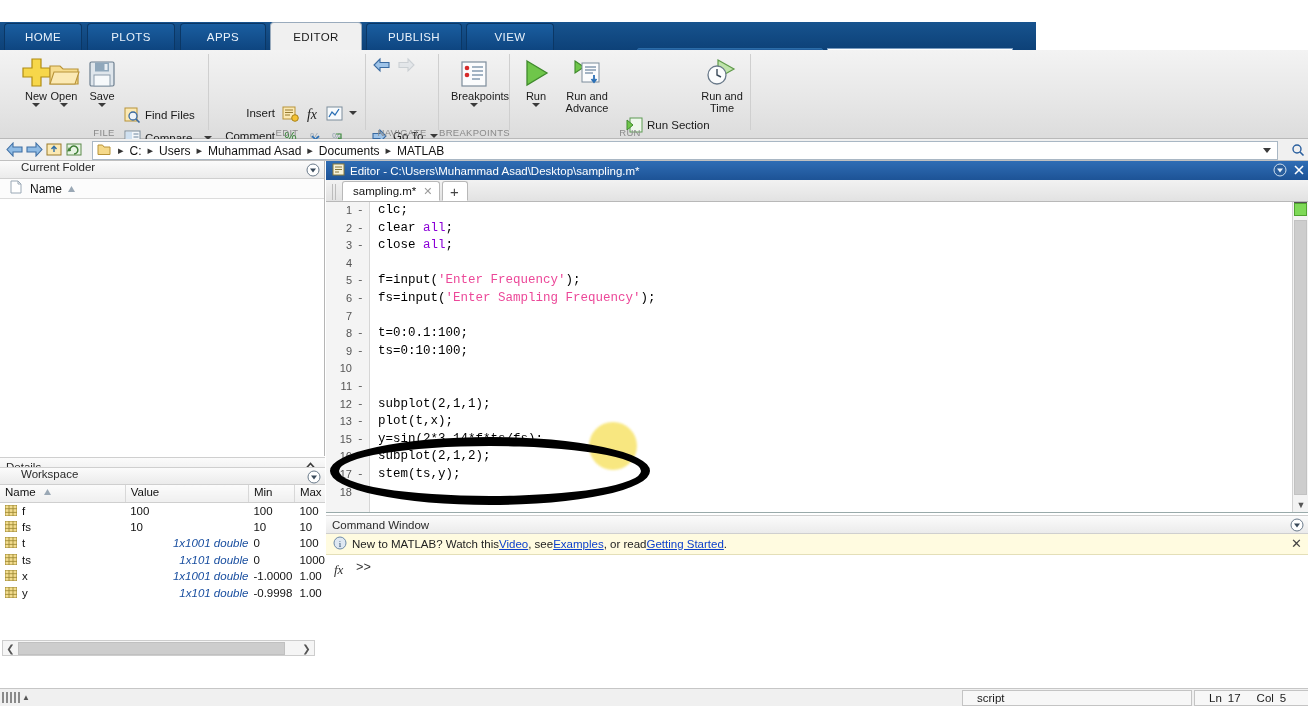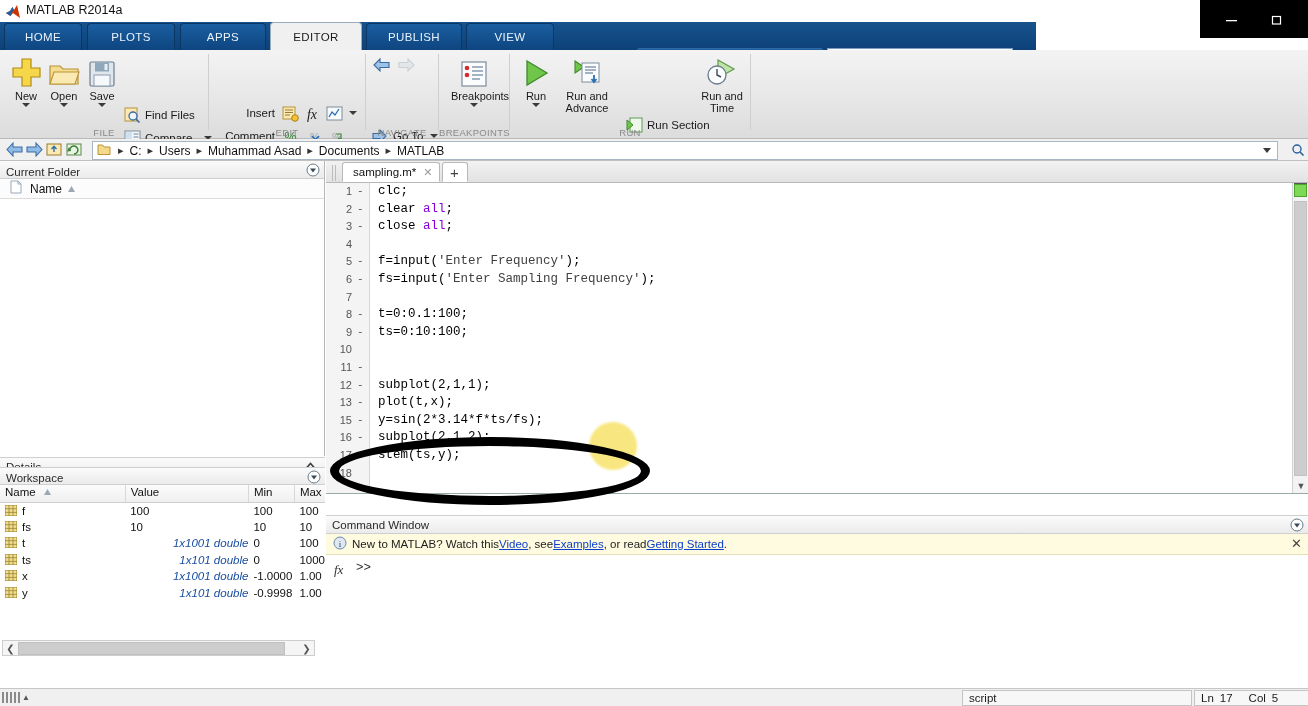--- a/index.html
+++ b/index.html
@@ -102,22 +102,22 @@
     background: #fff; border: 1px solid #a9b7c4; display: flex; align-items: center;
     padding-left: 4px;
   }
   .crumb { font-size: 12px; color: #111; padding: 0 2px; }
   .crumb-sep { color: #333; font-size: 11px; padding: 0 4px; }
   .addr-search { position: absolute; right: 3px; top: 4px; }
 
   
   .panel-title {
     height: 18px; background: linear-gradient(to bottom,#fbfbfb,#ebebeb);
-    border-bottom: 1px solid #cfcfcf; display: flex; align-items: flex-end;
-    padding-left: 6px; font-size: 11.5px; color: #2a2a2a; position: relative;
+    border-bottom: 1px solid #cfcfcf; display: flex; align-items: flex-start;
+    padding-left: 21px; font-size: 11.5px; color: #2a2a2a; position: relative;
   }
   .panel-tool { position: absolute; right: 4px; top: 2px; }
 
   .currentfolder {
     position: absolute; left: 0; top: 161px; width: 325px; height: 295px;
     background: #fff; border-right: 1px solid #b5b5b5;
   }
   .cf-head {
     height: 20px; background: #fcfcfc; border-bottom: 1px solid #dcdcdc;
     display: flex; align-items: center; font-size: 12px; color: #111;
@@ -192,21 +192,21 @@
     font-family: "Liberation Mono", monospace; font-size: 12.5px; line-height: 17.6px;
   }
   .cl { position: relative; height: 17.6px; white-space: pre; }
   .cl .ln {
     position: absolute; left: 0; width: 26px; text-align: right;
     color: #555; font-family: "Liberation Sans", sans-serif; font-size: 11px; line-height: 17.6px;
   }
   .cl .dash { position: absolute; left: 31px; color: #555; font-size: 11px; line-height: 17.6px; }
   .cl .txt { position: absolute; left: 52px; color: #000; }
   .kw  { color: #8b00d7; }
-  .str { color: #404040; }
+  .str { color: #ec4899; }
   .cmt { color: #0b7a0b; }
   .vscroll-e {
     position: absolute; right: 0; top: 0; width: 16px; height: 311px;
     background: #f3f3f3; border-left: 1px solid #d2d2d2;
   }
   .vscroll-e .thumb { position: absolute; left: 1px; top: 18px; width: 13px; height: 275px;
                       background: #cdcdcd; border: 1px solid #c2c2c2; }
   .vsa { position: absolute; left: 0; width: 16px; height: 16px; text-align: center;
          font-size: 9px; color: #555; line-height: 16px; }
   .ca-status { position: absolute; right: 1px; top: 1px; width: 13px; height: 13px;
@@ -237,58 +237,39 @@
   
   .statusbar {
     position: absolute; left: 0; bottom: 0; width: 1308px; height: 18px;
     background: #f0f0f0; border-top: 1px solid #c6c6c6; display: flex; align-items: center;
   }
   .sb-grip { width: 18px; height: 14px; margin-left: 2px;
              background: repeating-linear-gradient(to right,#8a8a8a 0 2px,transparent 2px 4px);
              background-size: 100% 11px; background-repeat: no-repeat; background-position: 0 1px; }
   .sb-cell {
     height: 16px; border: 1px solid #c4c4c4; background: #f7f7f7;
-    display: flex; align-items: center; font-size: 11.5px; color: #1a1a1a; padding: 0 6px;
+    display: flex; align-items: center; font-size: 11.5px; color: #1a1a1a; padding: 0 14px;
   }
 
   
   .annot-ellipse {
     position: absolute; left: 330px; top: 437px; width: 320px; height: 68px;
     border: 9px solid #000; border-radius: 50%; pointer-events: none; z-index: 60;
   }
   .annot-highlight {
     position: absolute; left: 589px; top: 422px; width: 48px; height: 48px;
     background: #f7e36a; border-radius: 50%; opacity: .85; z-index: 40; pointer-events: none;
     filter: blur(1px);
   }
 </style>
 </head>
 <body>
 
 <div id="app">
 
-  <div class="titlebar">
-    <svg class="mlogo" viewBox="0 0 16 15">
-      <path d="M1 9 L5 7 L7.5 3 L9 6 L12 1 L15 14 L8 9 L5.5 12 Z" fill="#cc3300"></path>
-      <path d="M1 9 L5 7 L7.5 3 L8.6 5.4 L5.5 12 Z" fill="#1f5fa8"></path>
-    </svg>
-    <div class="titlebar-label">MATLAB R2014a</div>
-    <div class="win-controls">
-      <div class="win-btn">
-        <svg width="13" height="13" viewBox="0 0 13 13">
-            <rect x="1" y="7" width="11" height="1.3" fill="#fff"></rect>
-          </svg>
-      </div>
-      <div class="win-btn">
-        <svg width="13" height="13" viewBox="0 0 13 13">
-          <rect x="1.5" y="3.5" width="8" height="7.5" fill="none" stroke="#fff" stroke-width="1.2"></rect>
-        </svg>
-      </div>
-    </div>
-  </div>
 
   <div class="ribbon-tabbar">
     <div class="rtab" style="left:4px;   width:78px;">HOME</div>
     <div class="rtab" style="left:87px;  width:88px;">PLOTS</div>
     <div class="rtab" style="left:180px; width:86px;">APPS</div>
     <div class="rtab active" style="left:270px; width:92px;">EDITOR</div>
     <div class="rtab" style="left:366px; width:96px;">PUBLISH</div>
     <div class="rtab" style="left:466px; width:88px;">VIEW</div>
 
     <div class="qat">
@@ -363,21 +344,21 @@
     <div class="ribbon-collapse">
       <svg width="12" height="12" viewBox="0 0 12 12">
           <path d="M2 8 L6 3 L10 8 Z" fill="#cfe0ef"></path>
         </svg>
     </div>
   </div>
 
   <div class="ribbon">
 
     <div class="rgroup" style="left:0; width:208px;">
-      <div class="bigbtn" style="left:3px; top:6px;">
+      <div class="bigbtn" style="left:13px; top:6px;">
         <div class="bi">
           <svg width="31" height="31" viewBox="0 0 31 31">
               <path d="M11 2 H20 V11 H29 V20 H20 V29 H11 V20 H2 V11 H11 Z" fill="#f7d74a" stroke="#b08c13" stroke-width="1.2"></path>
             </svg>
         </div>
         <div class="bl">New</div>
         <div class="caret-d"></div>
       </div>
       <div class="bigbtn" style="left:41px; top:6px;">
         <div class="bi">
@@ -787,20 +768,42 @@
     </table>
 
     <div class="hscroll">
       <span class="sc-arrow">❮</span>
       <div class="thumb"></div>
       <span class="sc-arrow" style="position:absolute; right:0;">❯</span>
     </div>
   </div>
 
   <div class="editor-wrap">
+    <div class="editor-titlebar">
+      <span class="etico">
+        <svg width="13" height="13" viewBox="0 0 13 13">
+            <rect x="1" y="1" width="11" height="11" fill="#f5f1d8" stroke="#8a7a3a"></rect>
+            <path d="M3 4h7M3 6.5h7M3 9h4" stroke="#7a6a2a" stroke-width=".9"></path>
+          </svg>
+      </span>
+      <span>Editor - C:\Users\Muhammad Asad\Desktop\sampling.m*</span>
+      <span class="et-tools">
+        <span>
+          <svg width="14" height="14" viewBox="0 0 14 14">
+              <circle cx="7" cy="7" r="6" fill="#2a5f9e" stroke="#cfe0ef"></circle>
+              <path d="M4 5.5 L7 9.5 L10 5.5 Z" fill="#e9f2fb"></path>
+            </svg>
+        </span>
+        <span>
+          <svg width="12" height="12" viewBox="0 0 12 12">
+              <path d="M2 2 L10 10 M10 2 L2 10" stroke="#fff" stroke-width="1.6"></path>
+            </svg>
+        </span>
+      </span>
+    </div>
 
     <div class="tabstrip">
       <span class="grip"></span>
       <div class="etab">
         <span>sampling.m*</span>
         <span class="x">✕</span>
       </div>
       <div class="newtab">+</div>
     </div>
 

